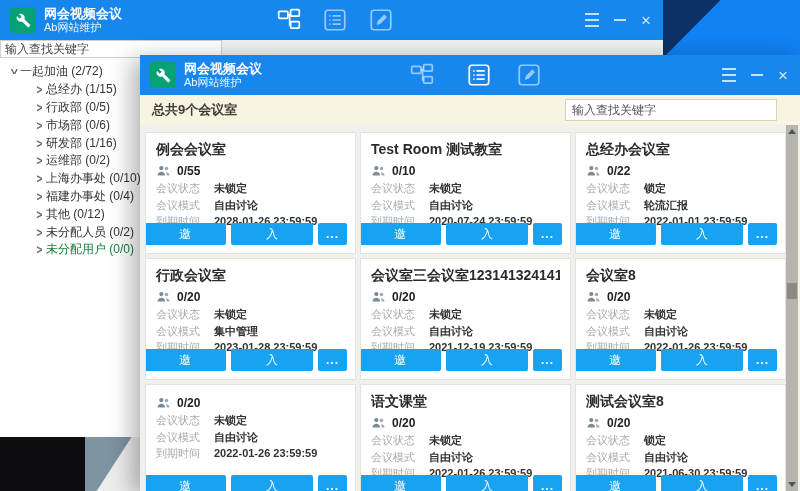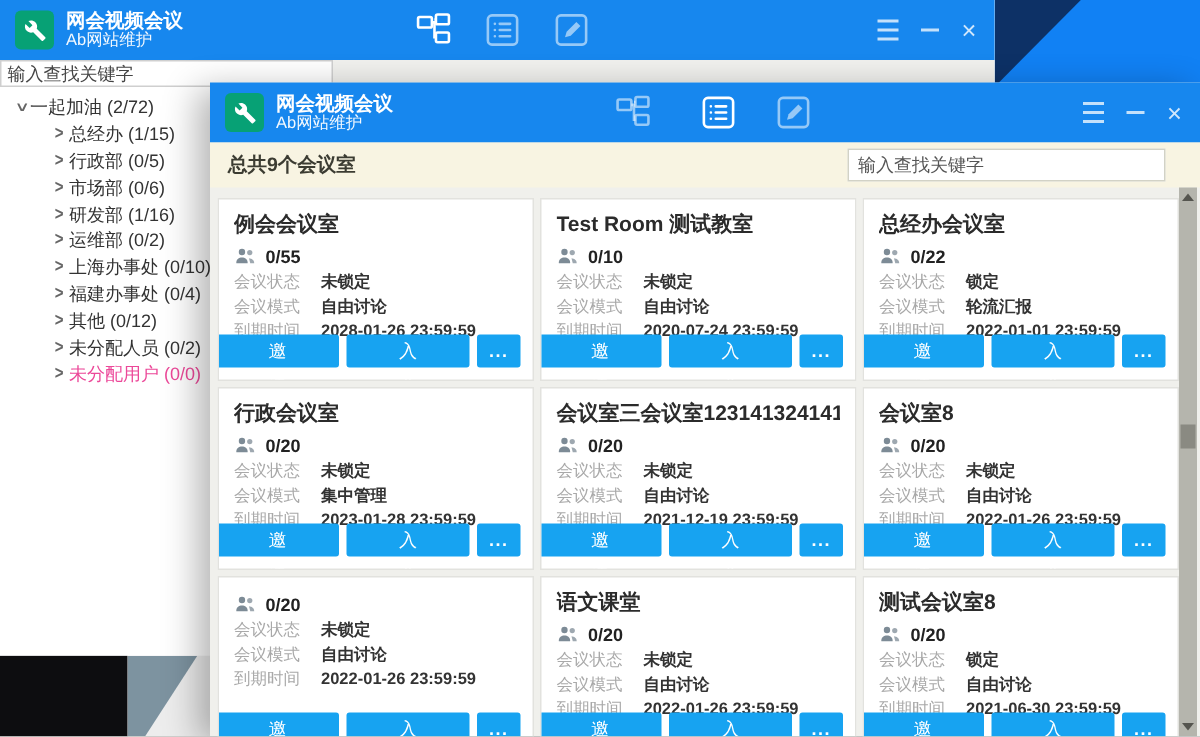--- a/index.html
+++ b/index.html
@@ -40,21 +40,21 @@
   .bg-search { position:absolute; left:0; top:0; width:222px; height:18px; border:1px solid #cfcfcf;
                font-size:12px; padding:0 4px; color:#222; font-family:inherit; }
   .bg-search::placeholder { color:#444; }
   .bg-sidebar { position:absolute; left:0; top:58px; width:222px; bottom:0; background:#fff;
                 border-right:1px solid #e5e5e5; overflow:hidden; }
   .bg-right { position:absolute; left:222px; top:58px; right:0; bottom:0; background:#f1f1ee; }
   .tree { padding-top:5px; }
   .tree-item { height:17.8px; display:flex; align-items:center; padding-left:33px;
                font-size:12px; color:#333; cursor:pointer; white-space:nowrap; }
   .tree-item.root { padding-left:7px; }
-  .tree-item.highlight { color:#ec4899;text-align:right; }
+  .tree-item.highlight { color:#15803d;text-align:right; }
   .chev { width:13px; flex:0 0 13px; color:#666; font-size:10px; display:flex; justify-content:center; }
   .chev::before { content:">"; font-weight:700; transform:scaleY(1.25); }
   .tree-item.expanded .chev::before { transform:rotate(90deg) scaleY(1.25); }
 
   
   .fg-win { position:absolute; left:140px; top:55px; width:660px; height:436px; background:#f0f0ec;
             box-shadow:-8px 4px 22px rgba(0,0,0,.30); }
   .beige-bar { position:absolute; left:0; top:40px; right:0; height:30px; background:#f8f4e2;
                display:flex; align-items:center; }
   .summary { margin-left:12px; font-size:13px; font-weight:700; color:#3c3c32; }

